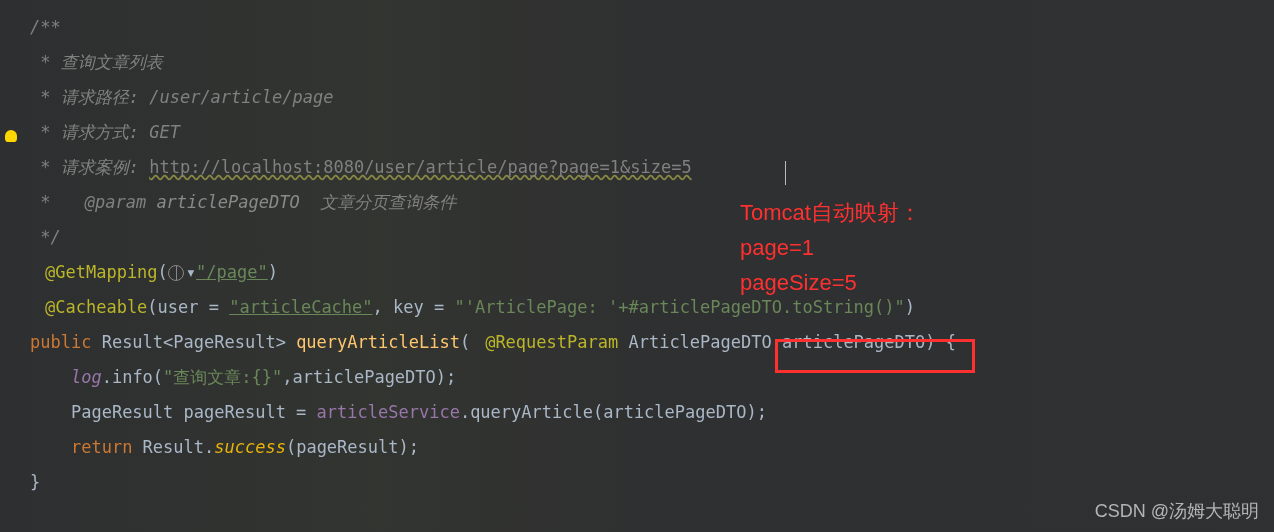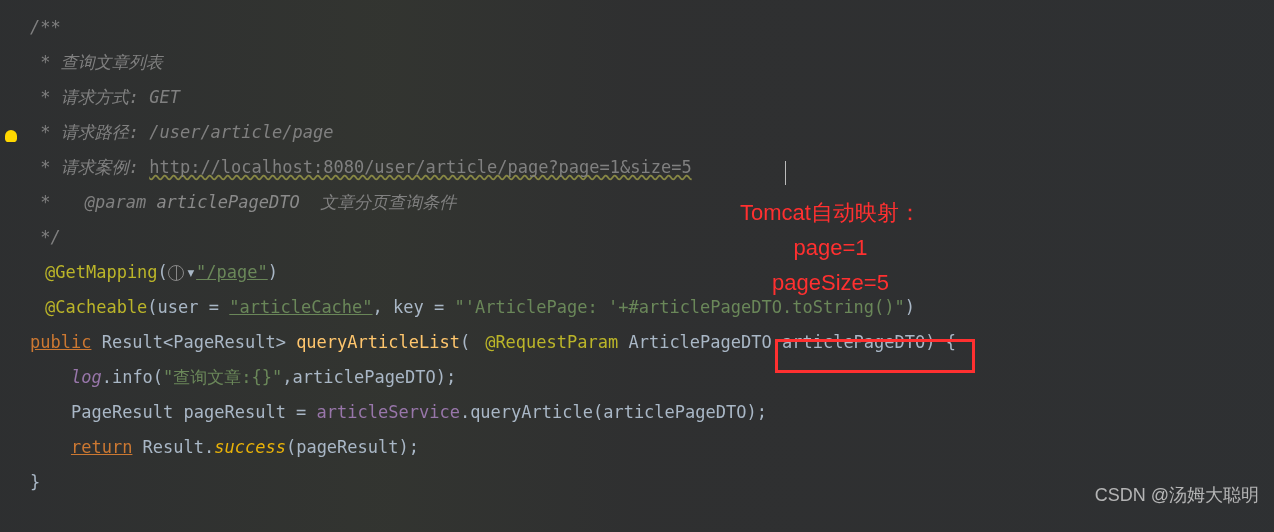--- a/index.html
+++ b/index.html
@@ -44,21 +44,21 @@
       color: #808080; 
       text-decoration: underline wavy #888844;
       text-decoration-skip-ink: none;
     }
     .annotation { color: #bbb529; margin-left: 15px; }
     .string { color: #6a8759; }
     .string-underline { 
       color: #6a8759; 
       text-decoration: underline;
     }
-    .keyword { color: #cc7832; text-decoration: underline; }
+    .keyword { color: #cc7832; }
     .method-name { color: #ffc66d; margin-top: 48px; }
     .identifier { color: #9876aa; font-style: italic; }
     .static-method { color: #eab308; font-style: italic; }
     .field-access { color: #9876aa; text-align: center; }
     .globe-icon {
       display: inline-block;
       width: 16px;
       height: 16px;
       border: 1.5px solid #888;
       border-radius: 50%;
@@ -90,25 +90,24 @@
       background: transparent;
       pointer-events: none;
     }
     .red-annotation {
       position: absolute;
       color: #ff3030;
       font-family: 'Microsoft YaHei', sans-serif;
       font-size: 22px;
       font-style: normal;
       pointer-events: none;
-      text-align: center;
     }
     .watermark {
       position: absolute;
-      bottom: 19px;
+      bottom: 3px;
       right: 15px;
       color: #cccccc;
       font-family: 'Microsoft YaHei', sans-serif;
       font-size: 18px;
       opacity: 0.85;
       font-style: normal;
     }
     .cursor-line {
       position: absolute;
       width: 1px;
@@ -120,22 +119,22 @@
   </style>
 </head>
 <body>
 
 <div class="background-overlay"></div>
 <div class="bulb-icon"></div>
 
 <div class="code-container">
   <div class="line"><span class="comment">/**</span></div>
   <div class="line"><span class="comment-star"> * </span><span class="comment">查询文章列表</span></div>
+  <div class="line"><span class="comment-star"> * </span><span class="comment">请求路径: </span><span class="comment">/user/article/page</span></div>
   <div class="line"><span class="comment-star"> * </span><span class="comment">请求方式: </span><span class="comment">GET</span></div>
-  <div class="line"><span class="comment-star"> * </span><span class="comment">请求路径: </span><span class="comment">/user/article/page</span></div>
   <div class="line"><span class="comment-star"> * </span><span class="comment">请求案例: </span><span class="url-underline">http://localhost:8080/user/article/page?page=1&amp;size=5</span></div>
   <div class="line"><span class="comment-star"> * </span><span class="doc-tag">@param</span><span class="doc-param"> articlePageDTO  </span><span class="comment">文章分页查询条件</span></div>
   <div class="line"><span class="comment"> */</span></div>
   <div class="line"><span class="annotation">@GetMapping</span><span>(</span><span class="globe-icon"></span><span>▾</span><span class="string-underline">"/page"</span><span>)</span></div>
   <div class="line"><span class="annotation">@Cacheable</span><span>(</span><span>user = </span><span class="string-underline">"articleCache"</span><span>, key = </span><span class="string">"'ArticlePage: '</span><span class="string">+#articlePageDTO.toString()"</span><span>)</span></div>
   <div class="line"><span class="keyword">public</span><span> Result&lt;PageResult&gt; </span><span class="method-name">queryArticleList</span><span>(</span><span class="annotation">@RequestParam</span><span> ArticlePageDTO </span><span>articlePageDTO</span><span>) {</span></div>
   <div class="line">    <span class="identifier">log</span><span>.info(</span><span class="string">"查询文章:{}"</span><span>,articlePageDTO);</span></div>
   <div class="line">    <span>PageResult pageResult = </span><span class="field-access">articleService</span><span>.queryArticle(articlePageDTO);</span></div>
   <div class="line">    <span class="keyword">return</span><span> Result.</span><span class="static-method">success</span><span>(pageResult);</span></div>
   <div class="line"><span>}</span></div>

